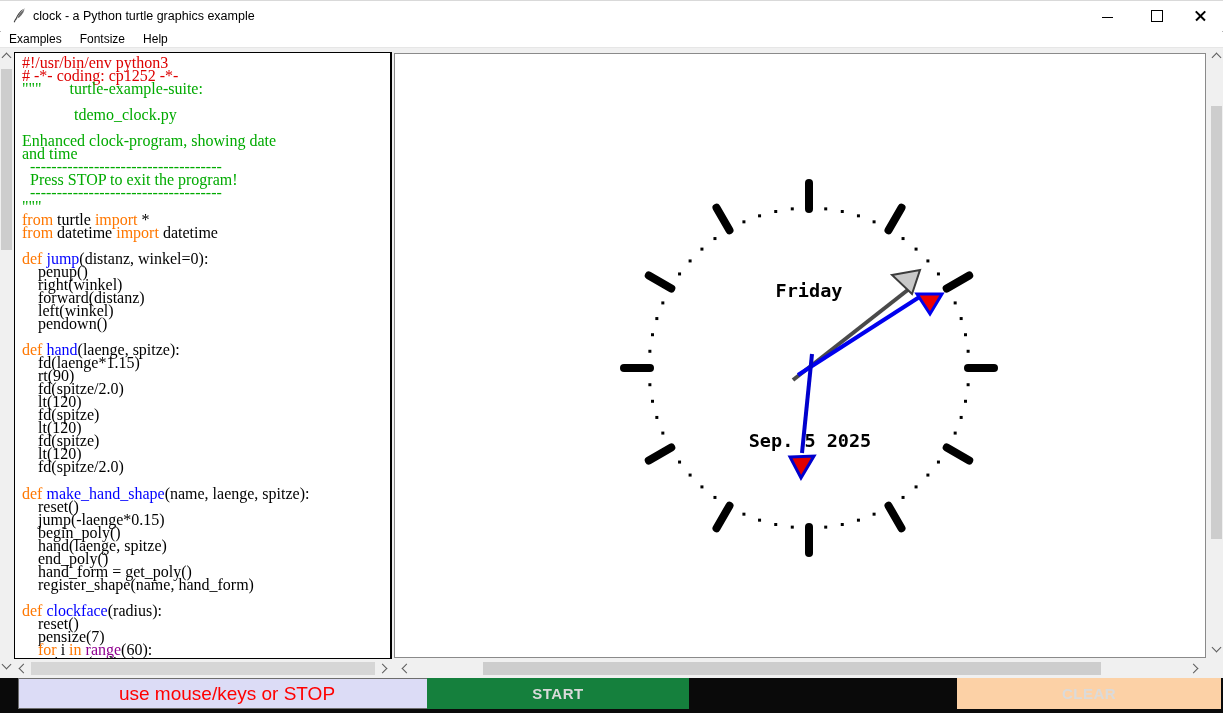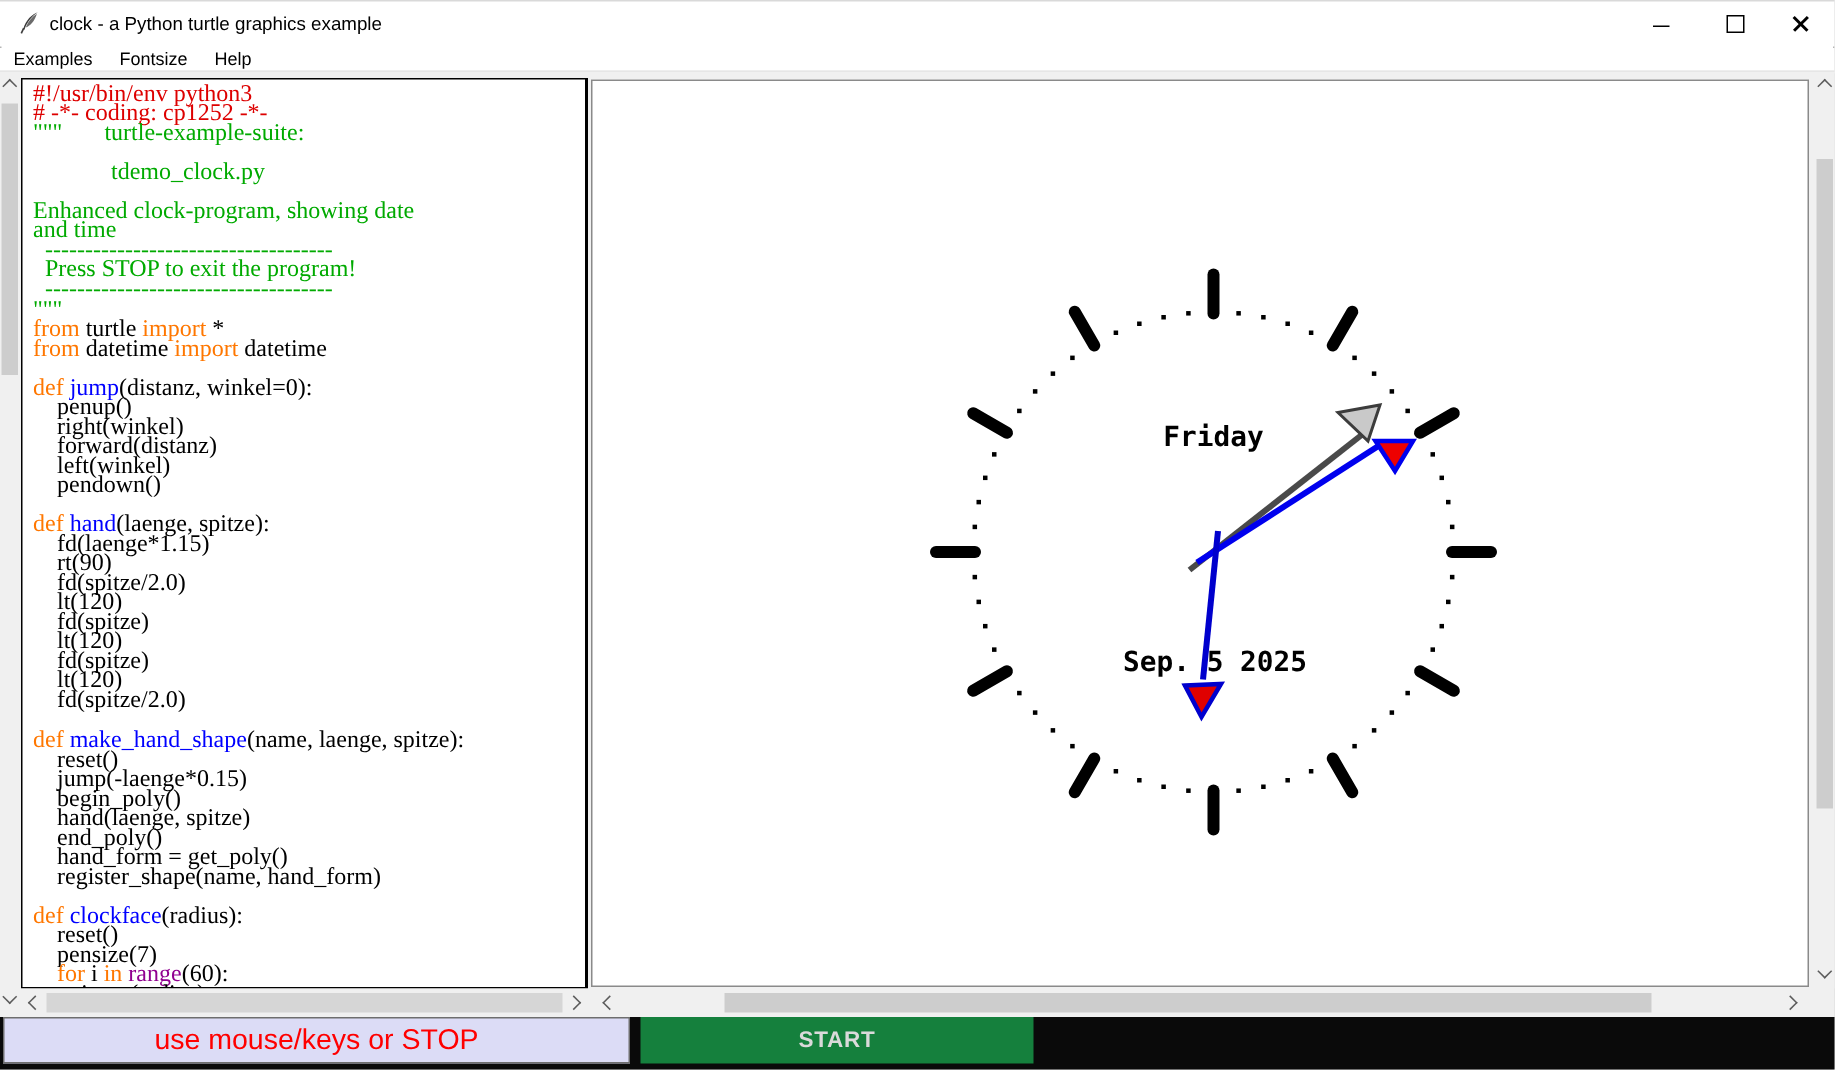--- a/index.html
+++ b/index.html
@@ -44,21 +44,21 @@
     border:1px solid #000;border-right-width:2px;overflow:hidden;}
   .code-text{position:absolute;left:7px;top:3px;font-family:Liberation Serif, serif;
     font-size:16px;line-height:13.05px;white-space:pre;color:#000;}
   .code-line{min-height:13.05px;}
   
   .canvas-pane{position:absolute;left:394px;top:5px;width:810px;height:603px;background:#fff;border:1px solid #8a8a8a;}
   .canvas-pane svg{display:block;width:810px;height:603px;}
   .clock-text{font-family:"DejaVu Sans Mono",monospace;font-weight:bold;font-size:18.5px;fill:#000;}
   
   .bottombar{position:absolute;left:0;top:678px;width:1223px;height:35px;background:#0a0a0a;}
-  .status{position:absolute;left:2px;top:0;width:416px;height:29px;border:1px solid #6e6e6e;
+  .status{position:absolute;left:18px;top:0;width:416px;height:29px;border:1px solid #6e6e6e;
     display:flex;align-items:center;justify-content:center;font-size:19px;white-space:nowrap;}
   .bbtn{position:absolute;top:0;height:31px;display:flex;align-items:center;justify-content:center;
     font-size:15px;font-weight:bold;letter-spacing:0.5px;cursor:default;}
   .btn-start{left:427px;width:262px;}
   .btn-stop{left:691px;width:264px;}
   .btn-clear{left:957px;width:264px;}
 </style>
 </head>
 <body>
 
@@ -189,13 +189,14 @@
   <div class="sb vscroll-right">
     <span class="chev chev-u" style="left:4px;top:6px;"></span>
     <div class="sb-thumb"></div>
     <span class="chev chev-d" style="left:4px;top:596px;"></span>
   </div>
 </div>
 
 <div class="bottombar">
   <div class="status" style="background: rgb(220, 220, 246); color: rgb(255, 0, 0);">use mouse/keys or STOP</div>
   <div class="bbtn btn-start" style="background: #15803d; color: rgb(218, 218, 218);">START</div>
+  <div class="bbtn btn-clear" style="background: rgb(252, 209, 166); color: rgb(218, 218, 218);">CLEAR</div>
 </div>
 
 </body></html>

